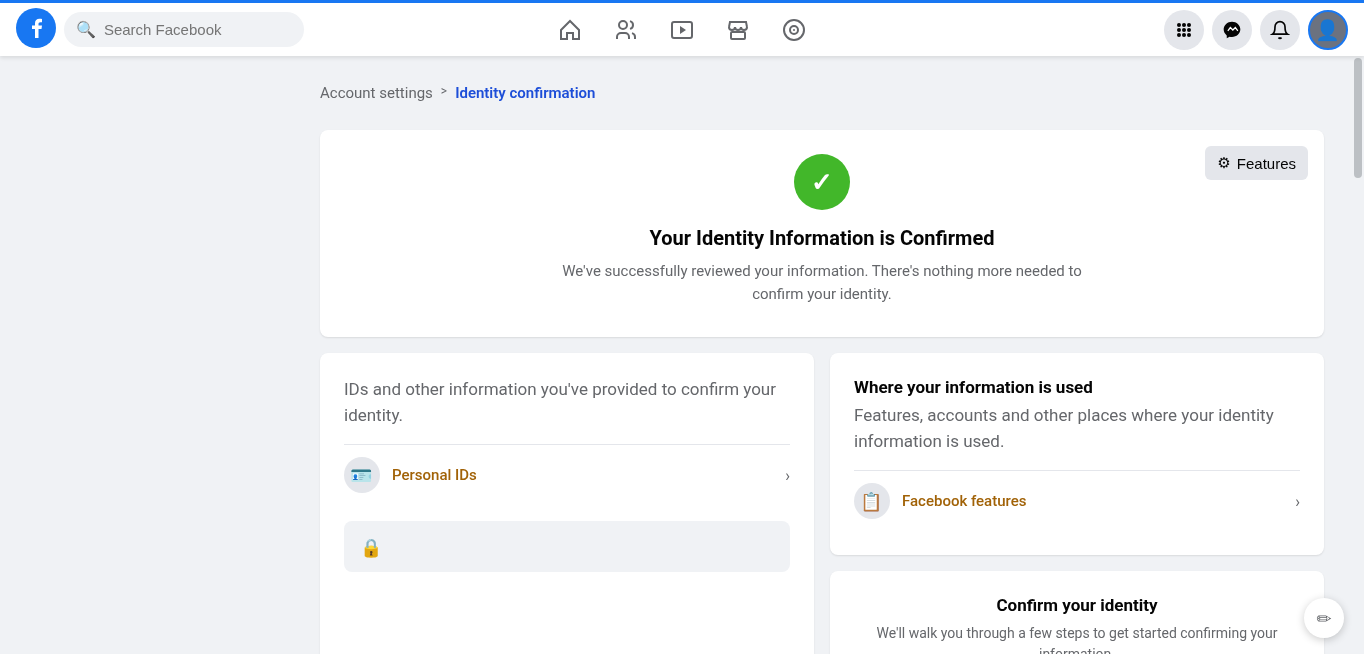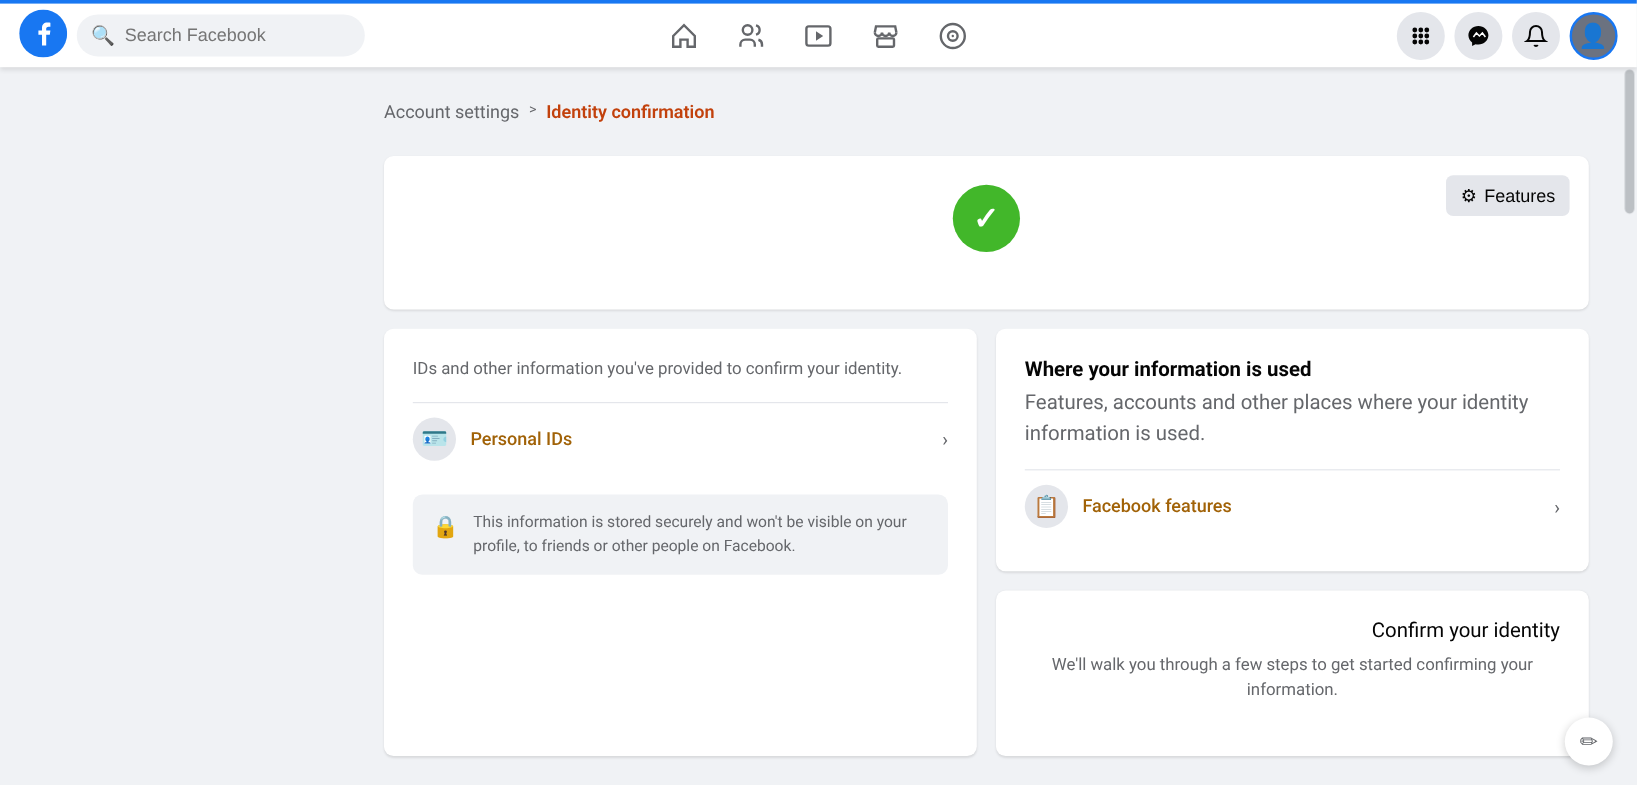--- a/index.html
+++ b/index.html
@@ -130,21 +130,21 @@
     .breadcrumb-link {
       color: #65676b;
       text-decoration: none;
       cursor: pointer;
     }
     .breadcrumb-separator {
       color: #65676b;
       font-size: 12px;
     }
     .breadcrumb-current {
-      color: #c2410c;
+      color: #1d4ed8;
       font-weight: 600;
     }
 
     
     .card {
       background: #fff;
       border-radius: 8px;
       box-shadow: 0 1px 2px rgba(0,0,0,0.1);
       padding: 24px;
     }
@@ -206,21 +206,21 @@
     }
 
     
     .info-card-title {
       font-size: 17px;
       font-weight: 700;
       color: #050505;
       margin-bottom: 6px;
     }
     .info-card-desc {
-      font-size: 14px;
+      font-size: 17px;
       color: #65676b;
       line-height: 1.5;
       margin-bottom: 16px;
     }
     .list-item-row {
       display: flex;
       align-items: center;
       justify-content: space-between;
       padding: 12px 0;
       border-top: 1px solid #e4e6eb;
@@ -289,24 +289,23 @@
       margin-bottom: 16px;
     }
 
     
     .confirm-identity-card {
       text-align: center;
       padding: 24px;
     }
     .confirm-identity-title {
       font-size: 17px;
-      font-weight: 400;
+      font-weight: 700;
       color: #050505;
       margin-bottom: 8px;
-      text-align: right;
     }
     .confirm-identity-desc {
       font-size: 14px;
       color: #65676b;
       line-height: 1.5;
       margin-bottom: 20px;
     }
 
     
     .scrollbar-track {
@@ -443,40 +442,41 @@
   <div class="card confirmation-card">
     <button class="settings-btn">
       <span>⚙</span>
       <span>Features</span>
     </button>
 
     <div class="check-circle">
       <span style="font-weight:bold; font-size:26px;">✓</span>
     </div>
 
+    <div class="confirmation-title">Your Identity Information is Confirmed</div>
+    <div class="confirmation-desc">We've successfully reviewed your information. There's nothing more needed to confirm your identity.</div>
   </div>
 
   <div class="two-col-grid">
 
     <div class="card">
       <div class="info-card-desc">IDs and other information you've provided to confirm your identity.</div>
 
       <div class="list-item-row">
         <div class="list-item-left">
           <div class="list-icon-box">
             <span style="font-size:18px;">🪪</span>
           </div>
           <span class="list-item-label">Personal IDs</span>
         </div>
         <span class="chevron-right">›</span>
       </div>
 
       <div class="secure-note">
         <span style="font-size:18px; color:#65676b; flex-shrink:0; margin-top:2px;">🔒</span>
-        <span class="secure-note-text">This information is stored securely and won't be visible on your profile, to friends or other people on Facebook.</span>
       </div>
     </div>
 
     <div class="right-col">
 
       <div class="card">
         <div class="where-used-title">Where your information is used</div>
         <div class="where-used-desc">Features, accounts and other places where your identity information is used.</div>
 
         <div class="list-item-row">

